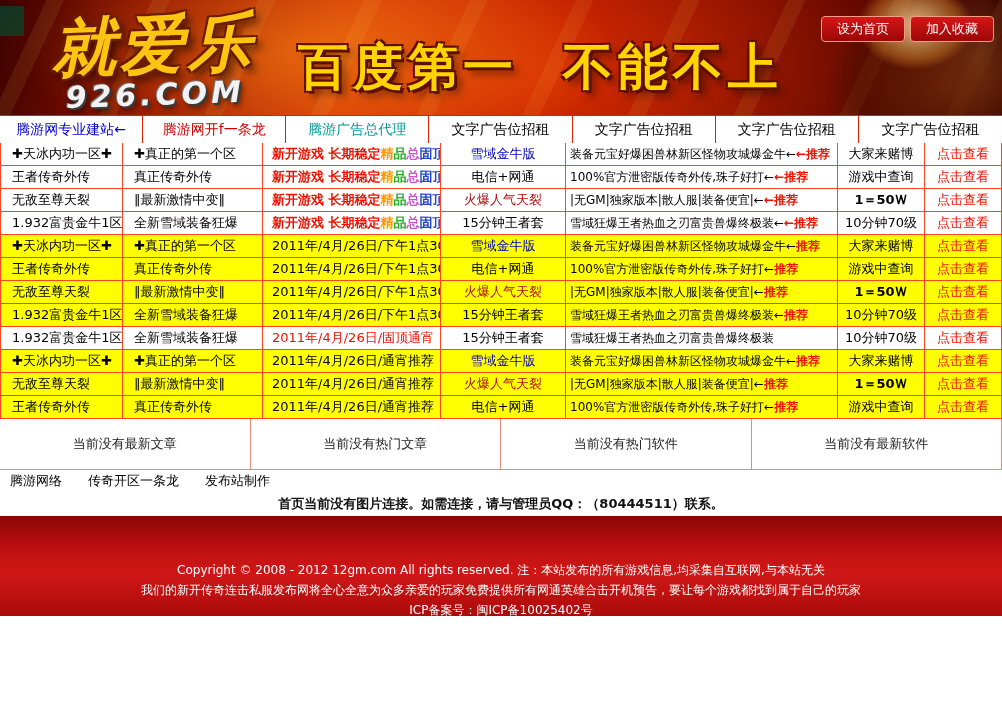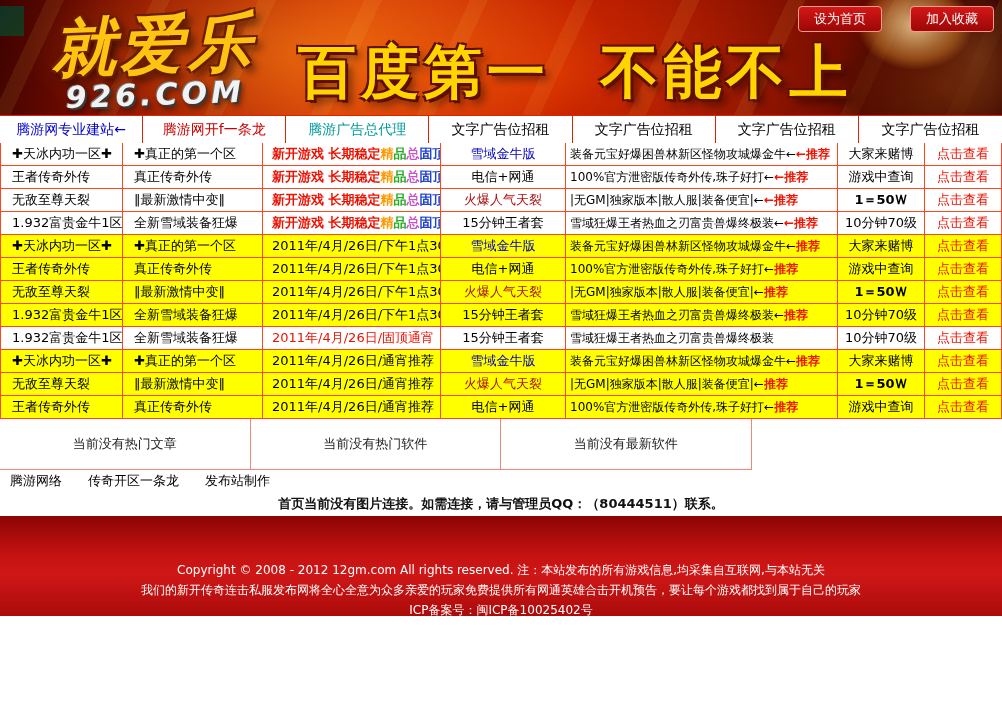--- a/index.html
+++ b/index.html
@@ -23,24 +23,24 @@
     background:
       radial-gradient(ellipse 80px 62px at 72% 22%, rgba(255,225,160,.8), rgba(210,130,40,.45) 55%, transparent 72%),
       radial-gradient(ellipse 150px 120px at 82% 75%, rgba(110,40,8,.85), rgba(70,15,0,.5) 60%, transparent 80%),
       radial-gradient(ellipse 60px 90px at 92% 50%, rgba(240,180,90,.4), transparent 75%);
   }
   .logo { position:absolute; left:52px; top:2px; transform:rotate(-2deg); }
   .logo-main { font-size:64px; font-weight:bold; font-style:italic; letter-spacing:4px;
     color:#ffc411; text-shadow:2px 2px 0 #6b1d00,-2px -2px 0 #6b1d00,2px -2px 0 #6b1d00,-2px 2px 0 #6b1d00,5px 6px 8px rgba(0,0,0,.65); }
   .logo-domain { margin-top:-12px; text-align:center; font-size:30px; font-weight:bold; font-style:italic;
     letter-spacing:4px; color:#f2f2f2; text-shadow:2px 2px 0 #3a3a3a,-1px -1px 0 #777,3px 4px 6px rgba(0,0,0,.6); }
-  .slogan { position:absolute; left:298px; top:34px; font-size:58px; font-weight:bold; letter-spacing:5px;
+  .slogan { position:absolute; left:298px; top:34px; font-size:50px; font-weight:bold; letter-spacing:5px;
     color:#ffd400; text-shadow:3px 3px 0 #5f0e00,-2px -2px 0 #5f0e00,2px -2px 0 #5f0e00,-2px 2px 0 #5f0e00,6px 6px 9px rgba(0,0,0,.55);
     white-space:pre; }
-  .top-buttons { position:absolute; top:6px; right:8px; display:flex; gap:28px; z-index:3; }
+  .top-buttons { position:absolute; top:16px; right:8px; display:flex; gap:5px; z-index:3; }
   .top-btn { display:block; background:linear-gradient(#d41717,#9c0707); border:1px solid #ff9a8a;
     border-radius:4px; color:#fff; font-size:13px; padding:3px 15px; cursor:pointer; white-space:nowrap; }
 
   
   .navbar { display:grid; grid-template-columns:repeat(7,1fr); height:28px;
     background:#fff; border-top:1px solid #e02200; }
   .nav-item { display:flex; align-items:center; justify-content:center; font-size:14px;
     border-right:1px solid #e02200; cursor:pointer; white-space:nowrap; text-decoration:none; }
   .nav-item:last-child { border-right:none; }
 
@@ -290,20 +290,21 @@
             <span style="color: rgb(0, 0, 0);">100%官方泄密版传奇外传,珠子好打←</span>
             <span style="color: rgb(238, 17, 0); font-weight: bold;">推荐</span>
           </div>
           <div class="td c-qq">游戏中查询</div>
           <div class="td c-detail">点击查看</div>
         </div>
       </div>
   </div>
 
   <div class="sec-bodies" id="section-bodies">
+      <div class="sec-body">当前没有最新文章</div>
       <div class="sec-body">当前没有热门文章</div>
       <div class="sec-body">当前没有热门软件</div>
       <div class="sec-body">当前没有最新软件</div>
     </div>
 
   <div class="links-row" id="footer-links">
       <a class="footer-link">腾游网络</a>
       <a class="footer-link">传奇开区一条龙</a>
       <a class="footer-link">发布站制作</a>
     </div>

